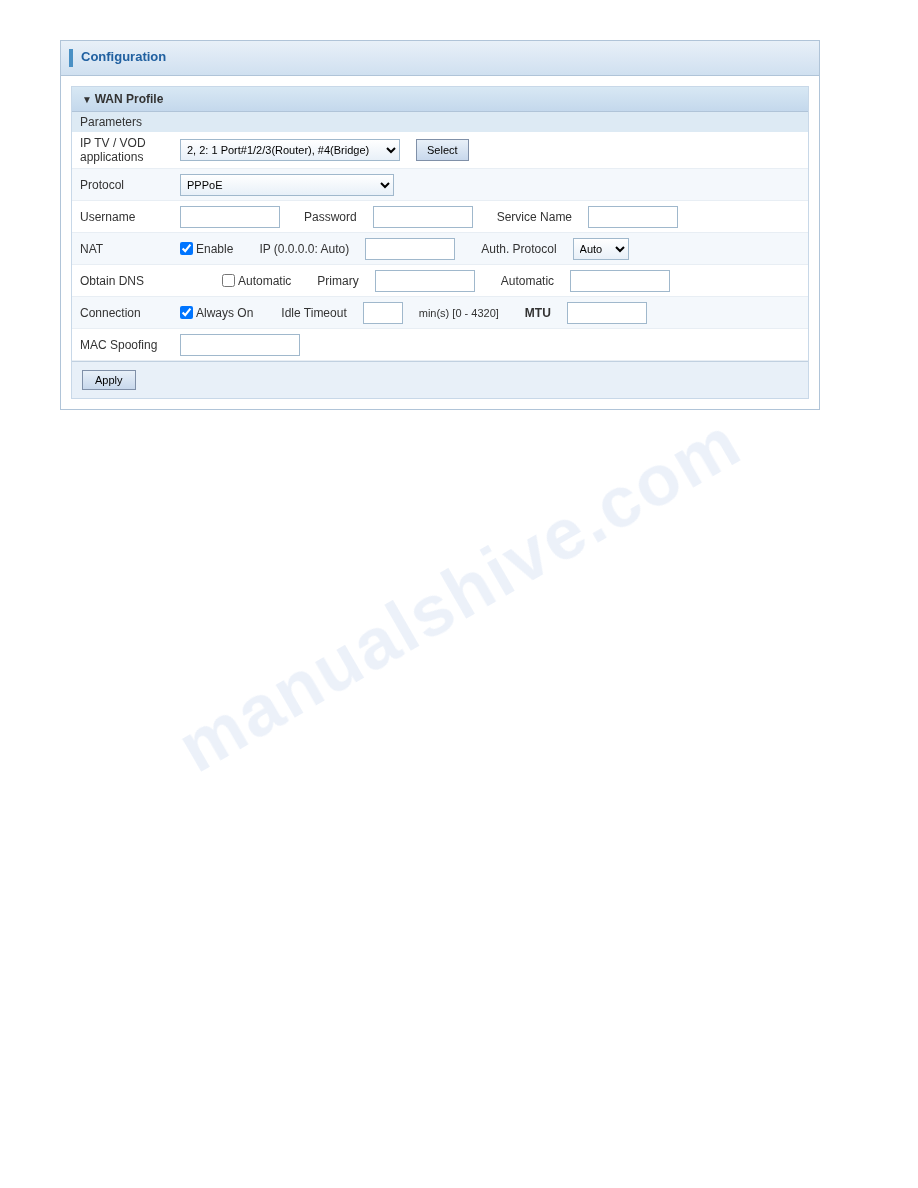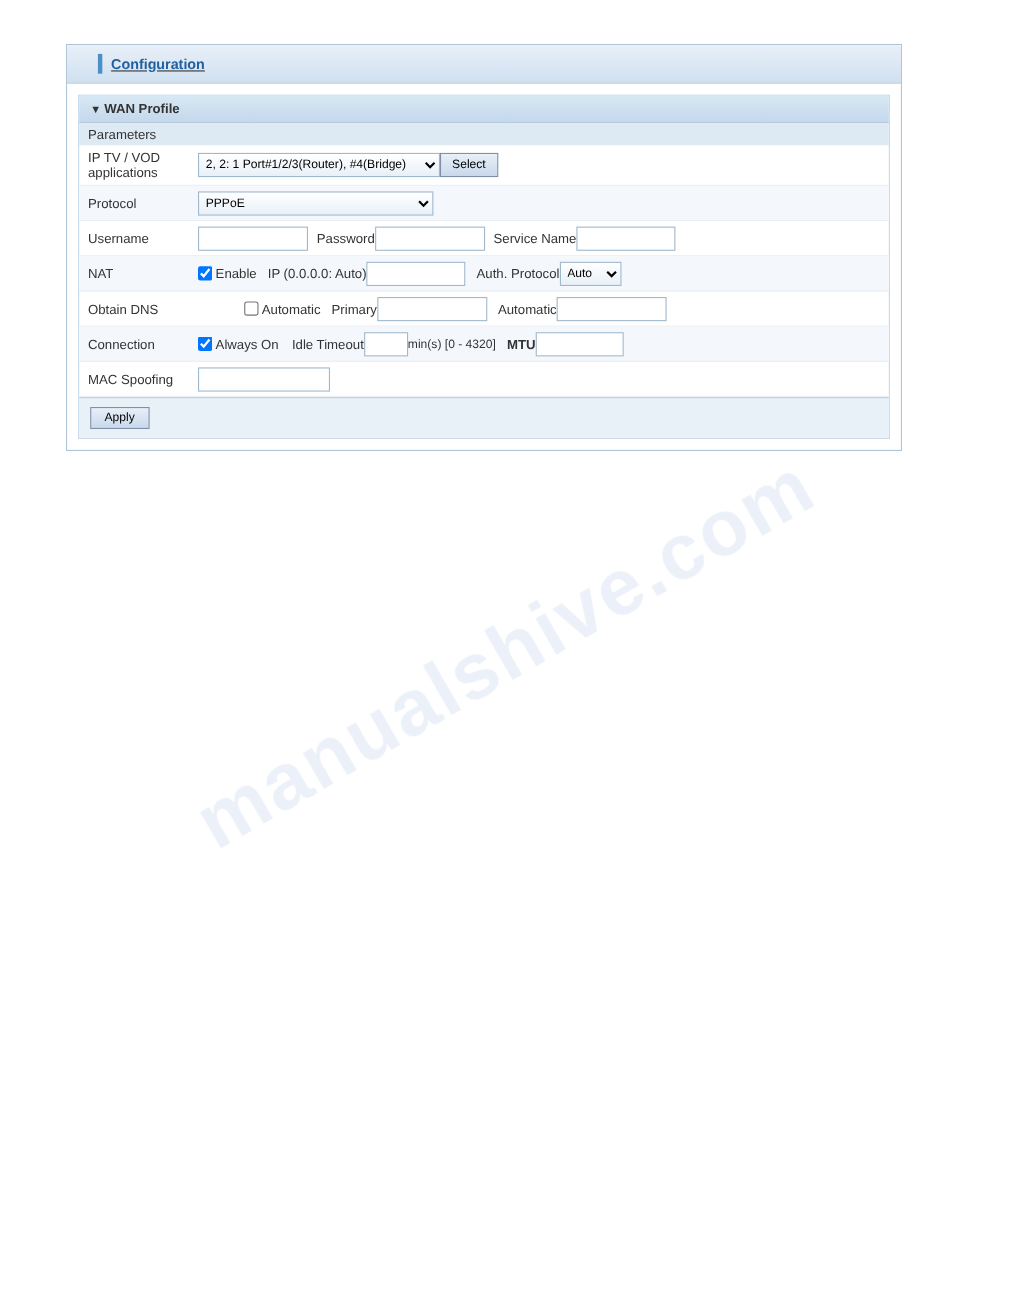--- a/index.html
+++ b/index.html
@@ -14,25 +14,23 @@
     .page-wrapper {
       padding: 40px 60px;
     }
     .config-panel {
       border: 1px solid #b0c4d8;
       background: #fff;
       width: 760px;
     }
     .config-header {
       background: linear-gradient(to bottom, #e8f0f8, #d0e0f0);
-      padding: 8px 28px;
+      padding: 8px 8px;
       border-bottom: 1px solid #b0c4d8;
       display: flex;
-      align-items: center;
-      text-decoration: underline;
     }
     .config-header-bar {
       width: 4px;
       height: 18px;
       background: #4a90c4;
       margin-right: 8px;
     }
     .config-title {
       font-size: 13px;
       font-weight: bold;
@@ -68,21 +66,21 @@
       width: 100px;
       font-size: 12px;
       color: #333;
       flex-shrink: 0;
     }
     .content-cell {
       flex: 1;
       display: flex;
       align-items: center;
       flex-wrap: wrap;
-      gap: 0;
+      gap: 16px;
     }
     input[type="text"] {
       border: 1px solid #a0b8cc;
       padding: 2px 4px;
       font-size: 11px;
       background: #fff;
       height: 22px;
     }
     select {
       border: 1px solid #a0b8cc;

